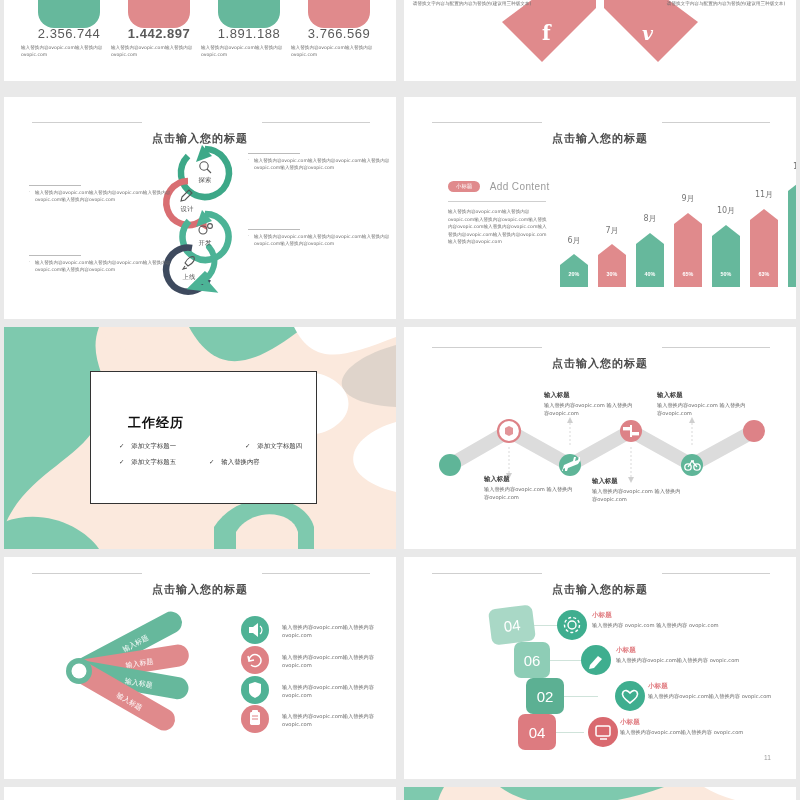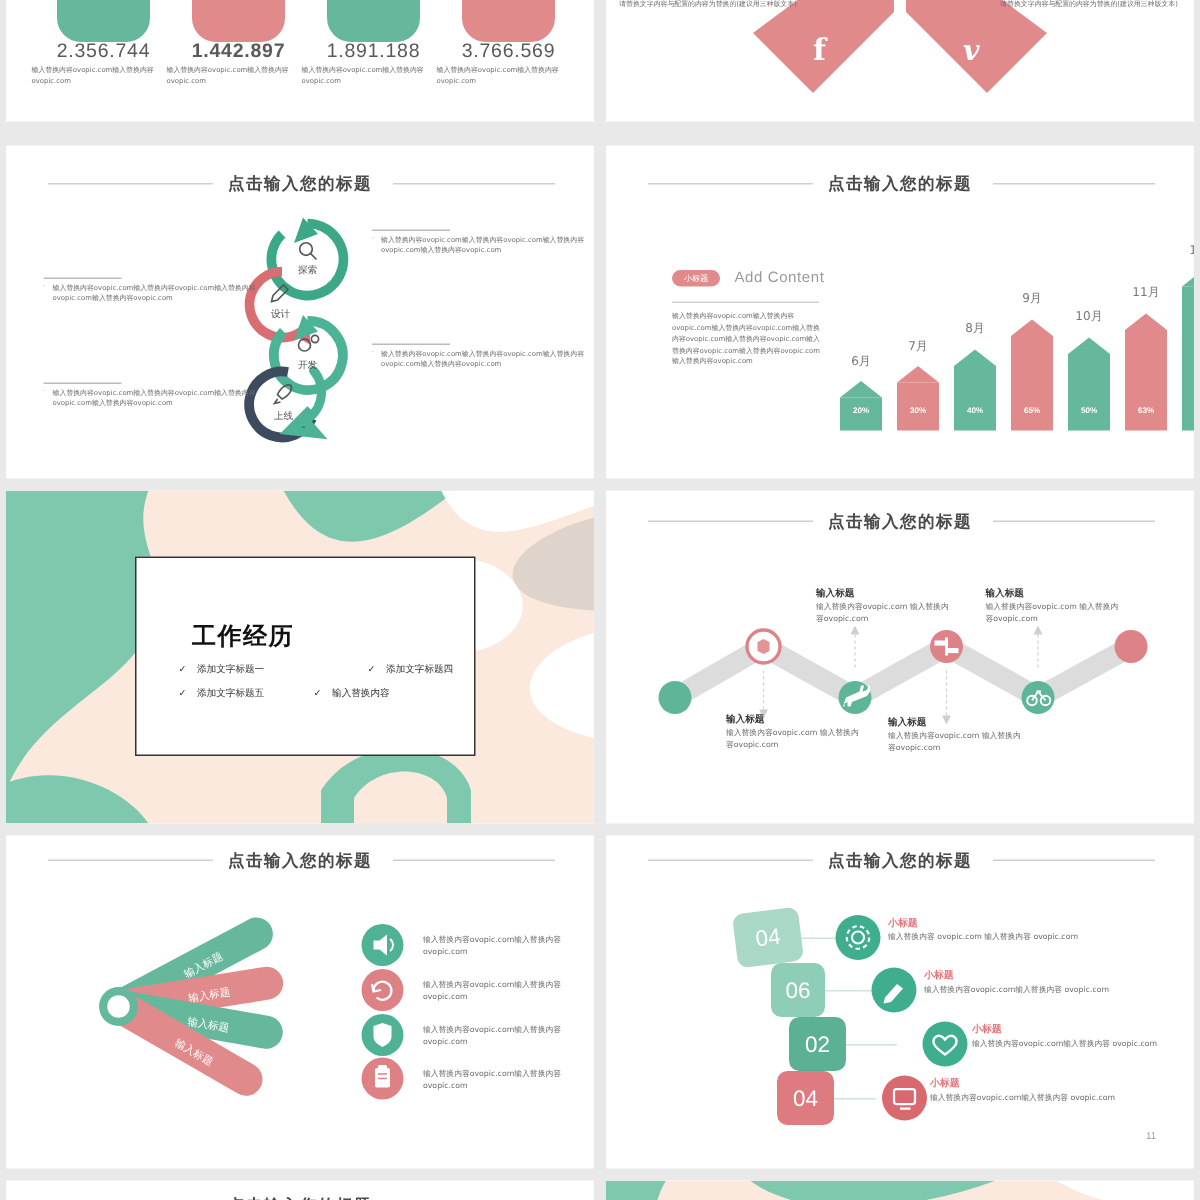--- a/index.html
+++ b/index.html
@@ -1,19 +1,19 @@
 <!DOCTYPE html>
 <html><head>
 <meta charset="utf-8">
 <style>
   html,body{margin:0;padding:0;background:#e9e9e9;}
   body{width:800px;height:800px;overflow:hidden;font-family:"Liberation Sans","DejaVu Sans",sans-serif;}
   .sheet{position:relative;width:800px;height:600px;background:#e9e9e9;}
   .slide{position:absolute;background:#fff;overflow:hidden;box-sizing:border-box;}
-  .sl-title{position:absolute;left:0;right:0;text-align:center;font-size:11px;color:#4a4a4a;font-weight:600;letter-spacing:1px;}
+  .sl-title{position:absolute;left:0;right:0;text-align:center;font-size:11px;color:#4a4a4a;font-weight:600;letter-spacing:1px;margin-top:16px;}
   .rule{position:absolute;height:1px;background:#cfcfcf;}
   .zh{font-family:"DejaVu Sans","Liberation Sans",sans-serif;}
   .tiny{font-size:4.6px;line-height:7px;color:#6b6b6b;}
   .tiny2{font-size:5.2px;line-height:8px;color:#6b6b6b;}
 
   
   .hexwrap{position:absolute;top:-34px;width:62px;height:62px;}
   .hex{width:62px;height:62px;border-radius:16px;}
   .bignum{position:absolute;top:24px;width:110px;text-align:center;font-size:13px;color:#5a5a5a;letter-spacing:.5px;}
   .numdesc{position:absolute;top:42px;width:96px;text-align:left;}
@@ -28,21 +28,21 @@
   .addc{display:inline-block;font-size:10px;color:#9b9b9b;margin-left:5px;vertical-align:middle;letter-spacing:.4px;}
   .bar{position:absolute;bottom:0;width:28px;}
   .bar .head{width:0;height:0;border-left:14px solid transparent;border-right:14px solid transparent;}
   .bar .body{width:28px;}
   .bar .pct{position:absolute;bottom:10px;left:0;width:28px;text-align:center;color:#fff;font-size:5.4px;font-weight:600;}
   .barmon{position:absolute;width:40px;text-align:center;font-size:8px;color:#777;}
 
   
   .blobsvg{position:absolute;left:0;top:0;}
   .card{position:absolute;background:#fff;border:1.2px solid #333;}
-  .card h2{margin:0;font-size:16px;color:#111;font-weight:700;letter-spacing:1px;}
+  .card h2{margin:0;font-size:13px;color:#111;font-weight:700;letter-spacing:1px;}
   .ck{font-size:6.4px;color:#333;margin:0;white-space:nowrap;}
   .ztitle{position:absolute;width:86px;font-size:6.4px;font-weight:700;color:#3b3b3b;}
   .ztext{position:absolute;width:92px;}
   .ftext{position:absolute;width:108px;}
 
   
   .nbox{position:absolute;border-radius:7px;color:#fff;font-size:15px;display:flex;align-items:center;justify-content:center;}
   .nsub{position:absolute;font-size:6.6px;font-weight:700;color:#e0797e;}
   .ntxt{position:absolute;width:128px;}
   .connector{position:absolute;height:1px;background:#cfe3da;}

